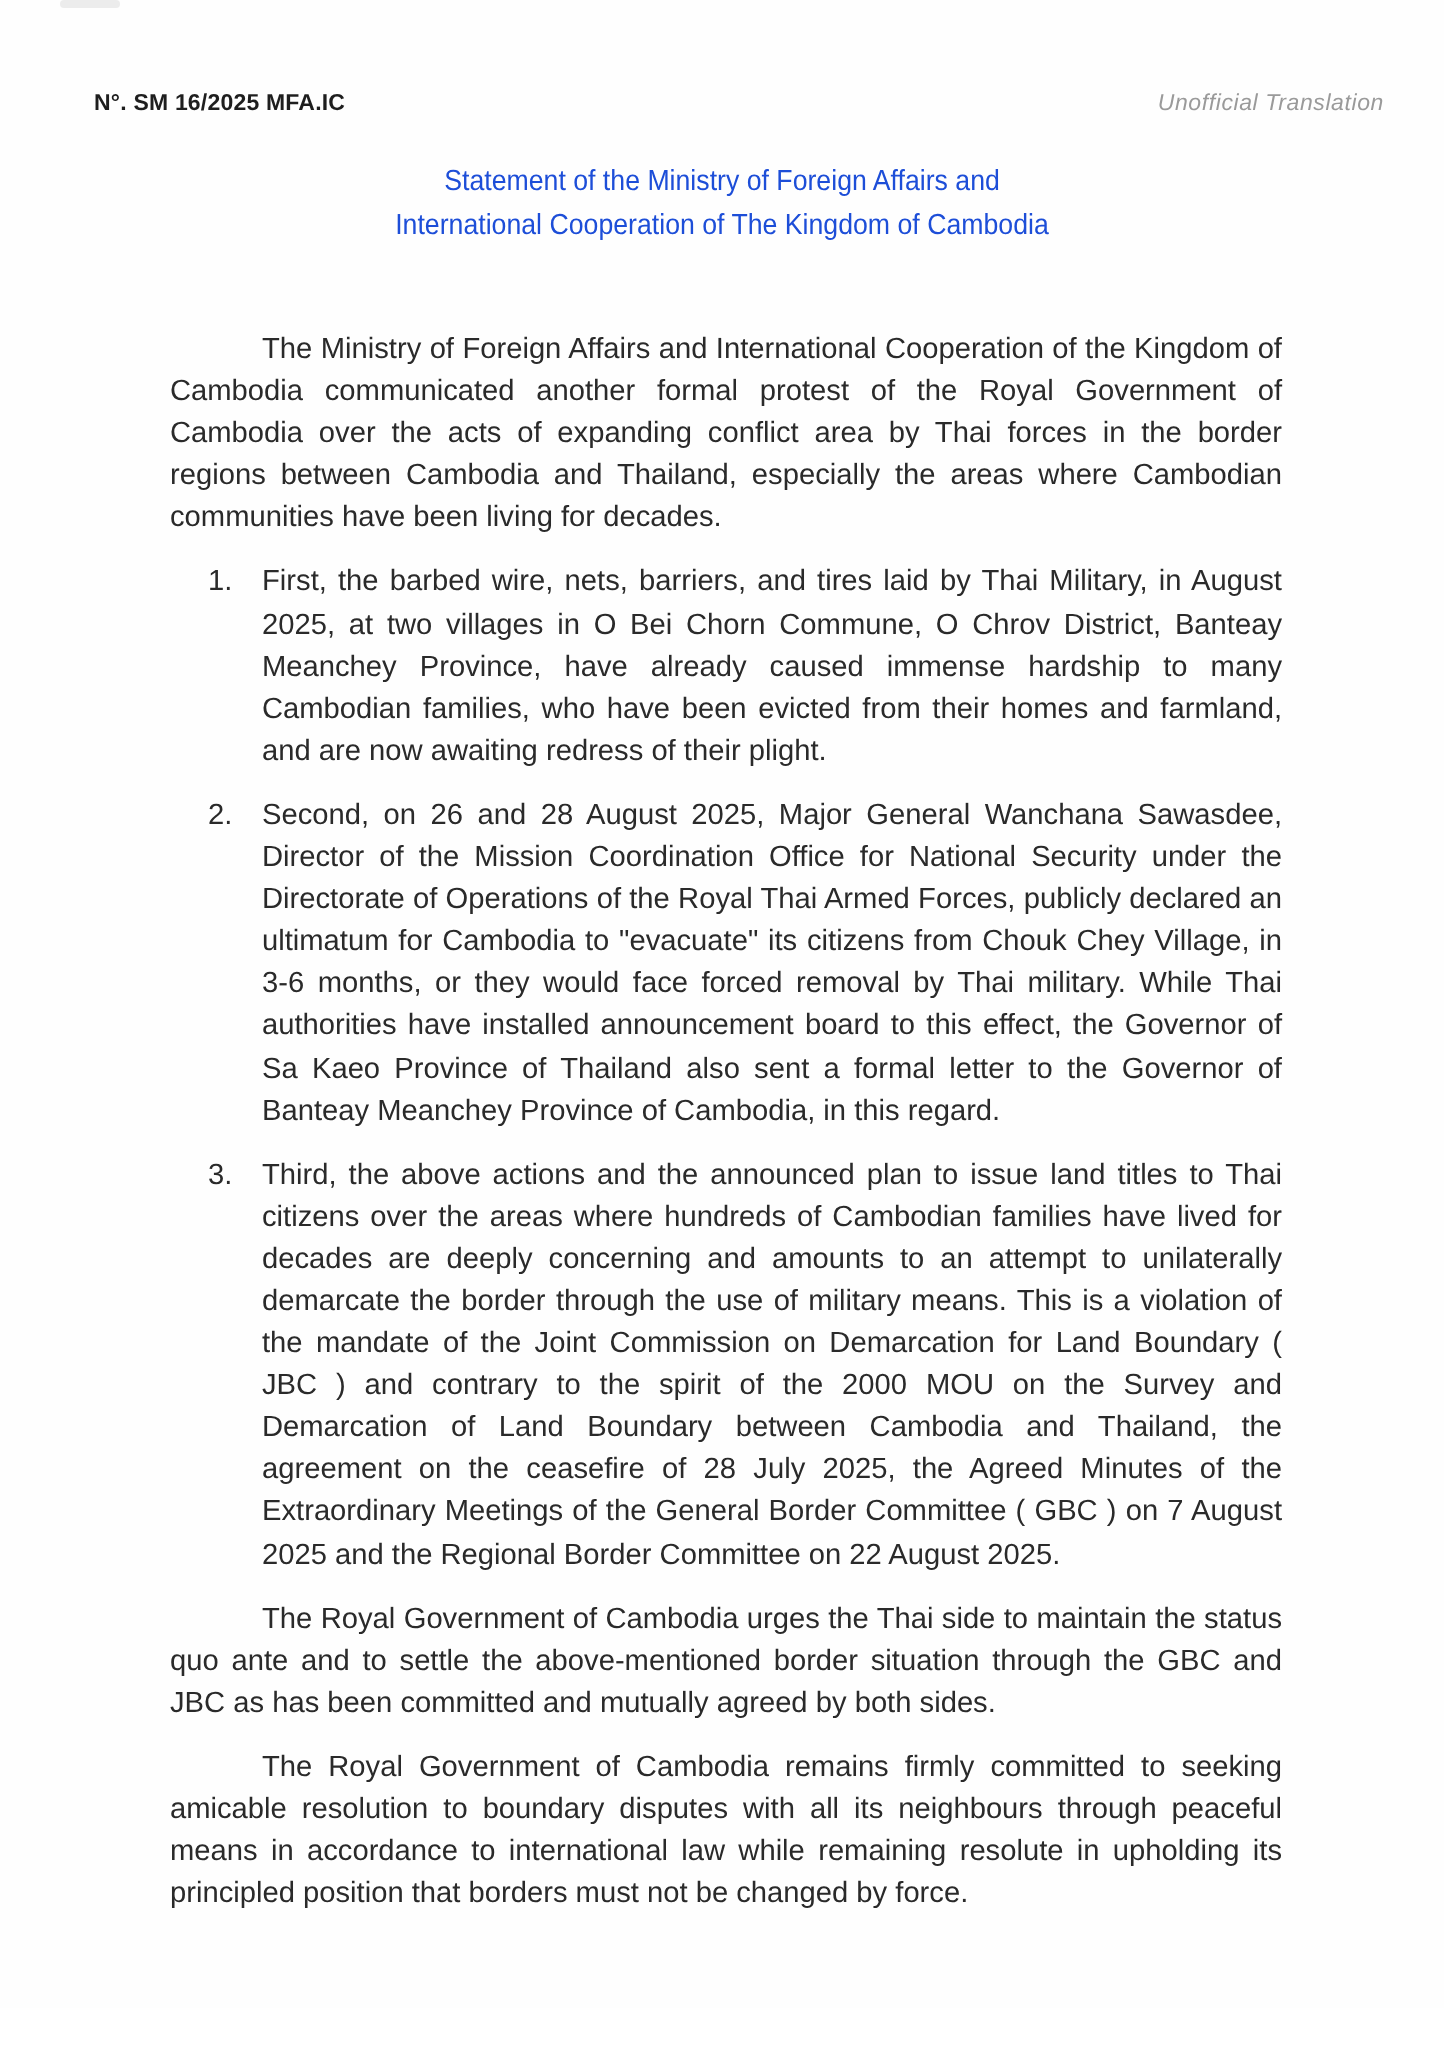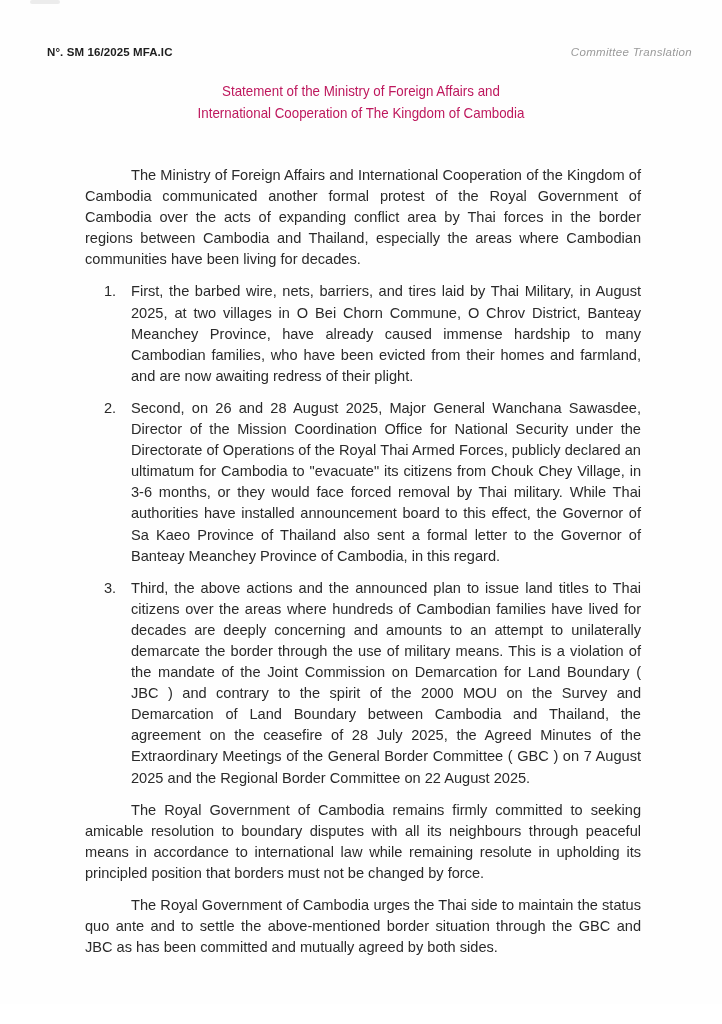--- a/index.html
+++ b/index.html
@@ -45,21 +45,21 @@
       color: #9a9a9a;
       letter-spacing: 0.3px;
     }
     .title {
       position: absolute;
       left: 0; top: 80px;
       width: 722px;
       text-align: center;
       font-size: 14.5px;
       line-height: 22px;
-      color: #be185d;
+      color: #1d4ed8;
     }
     .title div { transform: scaleX(0.92); transform-origin: center; }
     .body {
       position: absolute;
       left: 85px;
       top: 137px;
       width: 556px;
       font-size: 14.6px;
       line-height: 21.1px;
       color: #2a2a2a;
@@ -95,21 +95,21 @@
       color: #2a2a2a;
     }
   </style>
 </head>
 <body>
 
 <div class="page">
   <div class="scan-mark"></div>
 
   <div class="ref-number">N°. SM 16/2025 MFA.IC</div>
-  <div class="translation-note">Committee Translation</div>
+  <div class="translation-note">Unofficial Translation</div>
 
   <div class="title">
     <div>Statement of the Ministry of Foreign Affairs and</div>
     <div>International Cooperation of The Kingdom of Cambodia</div>
   </div>
 
   <div class="body">
     <p class="para">The Ministry of Foreign Affairs and International Cooperation of the Kingdom of Cambodia communicated another formal protest of the Royal Government of Cambodia over the acts of expanding conflict area by Thai forces in the border regions between Cambodia and Thailand, especially the areas where Cambodian communities have been living for decades.</p>
 
     <ol class="list">
@@ -120,17 +120,17 @@
       <li class="list-item">
         <span class="list-num">2.</span>
         <span>Second, on 26 and 28 August 2025, Major General Wanchana Sawasdee, Director of the Mission Coordination Office for National Security under the Directorate of Operations of the Royal Thai Armed Forces, publicly declared an ultimatum for Cambodia to "evacuate" its citizens from Chouk Chey Village, in 3-6 months, or they would face forced removal by Thai military. While Thai authorities have installed announcement board to this effect, the Governor of Sa Kaeo Province of Thailand also sent a formal letter to the Governor of Banteay Meanchey Province of Cambodia, in this regard.</span>
       </li>
       <li class="list-item">
         <span class="list-num">3.</span>
         <span>Third, the above actions and the announced plan to issue land titles to Thai citizens over the areas where hundreds of Cambodian families have lived for decades are deeply concerning and amounts to an attempt to unilaterally demarcate the border through the use of military means. This is a violation of the mandate of the Joint Commission on Demarcation for Land Boundary ( JBC ) and contrary to the spirit of the 2000 MOU on the Survey and Demarcation of Land Boundary between Cambodia and Thailand, the agreement on the ceasefire of 28 July 2025, the Agreed Minutes of the Extraordinary Meetings of the General Border Committee ( GBC ) on 7 August 2025 and the Regional Border Committee on 22 August 2025.</span>
       </li>
     </ol>
 
+    <p class="para">The Royal Government of Cambodia urges the Thai side to maintain the status quo ante and to settle the above-mentioned border situation through the GBC and JBC as has been committed and mutually agreed by both sides.</p>
     <p class="para">The Royal Government of Cambodia remains firmly committed to seeking amicable resolution to boundary disputes with all its neighbours through peaceful means in accordance to international law while remaining resolute in upholding its principled position that borders must not be changed by force.</p>
-    <p class="para">The Royal Government of Cambodia urges the Thai side to maintain the status quo ante and to settle the above-mentioned border situation through the GBC and JBC as has been committed and mutually agreed by both sides.</p>
   </div>
 
 </div>
 
 </body></html>

